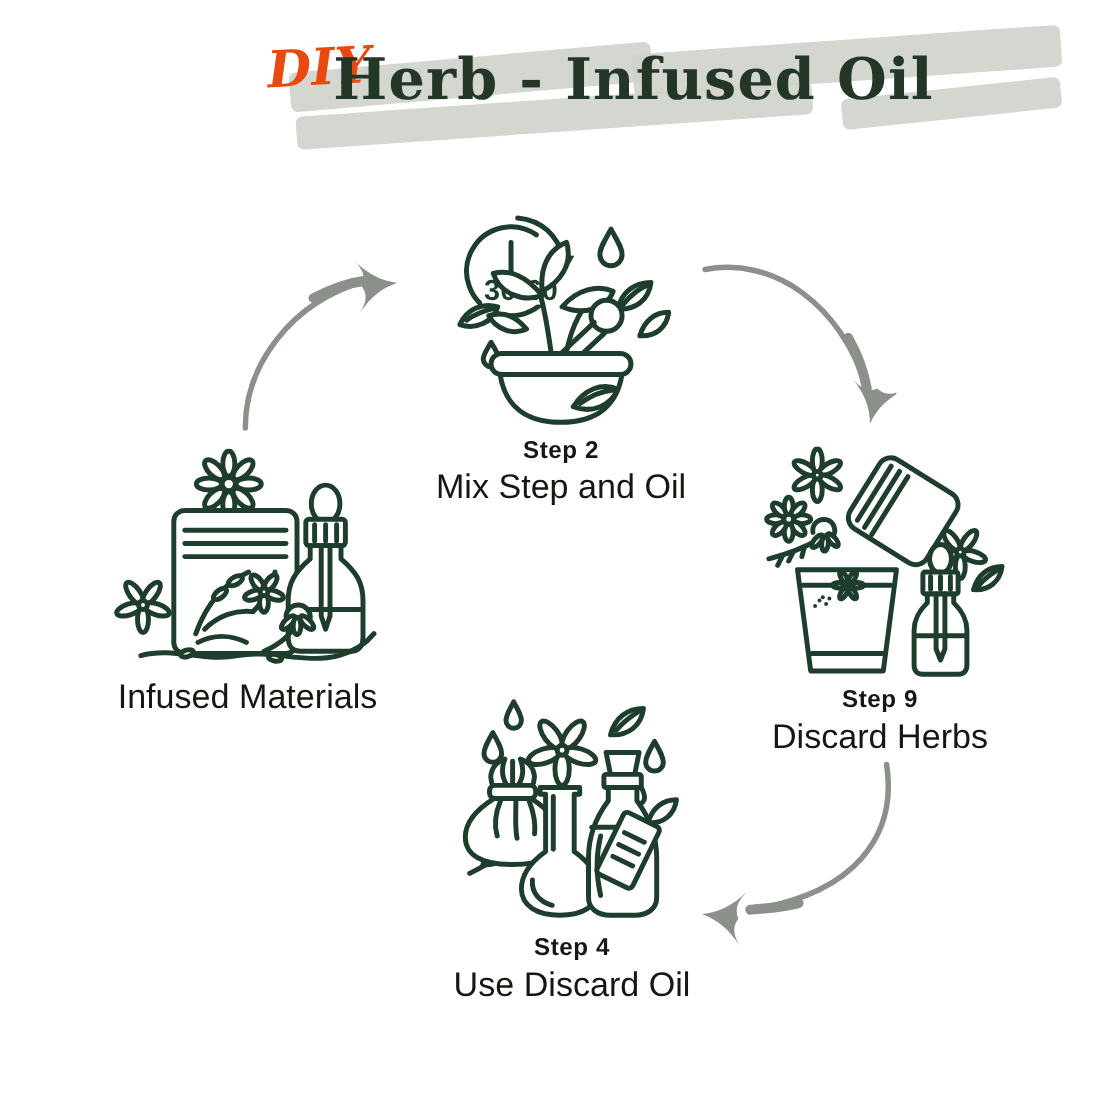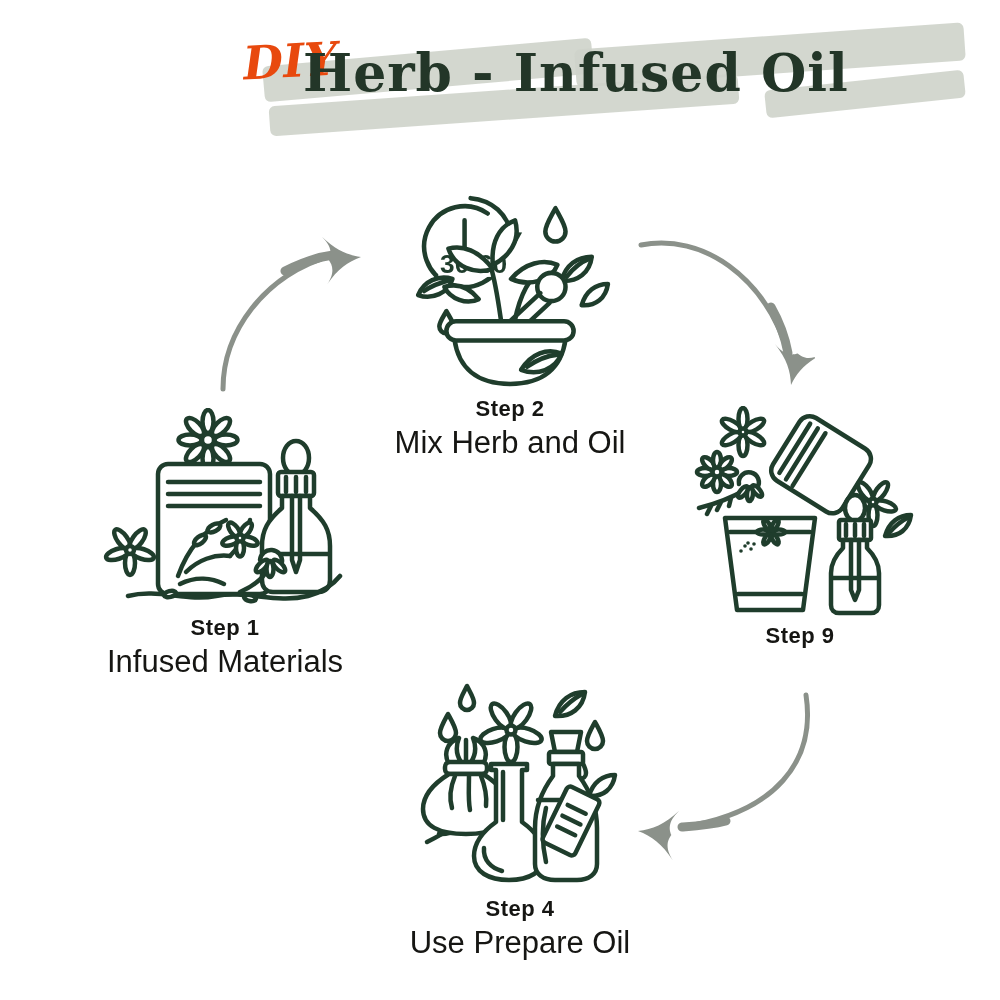--- a/index.html
+++ b/index.html
@@ -30,21 +30,21 @@
     font-size:52px;color:var(--titlegreen);letter-spacing:1px;white-space:nowrap;}
 
   
   .step{text-align:center;}
   .step .icon{display:block;margin:0 auto;}
   .step-label{font-weight:bold;font-size:22px;color:var(--ink);letter-spacing:.5px;margin-top:2px;}
   .step-name{font-size:31px;color:var(--ink);margin-top:3px;white-space:nowrap;}
   .g-step2{left:385px;top:182px;width:250px;}
   .g-step1{left:75px;top:408px;width:300px;}
   .g-step3{left:675px;top:406px;width:250px;}
-  .g-step4{left:390px;top:676px;width:260px;}
+  .g-step4{left:390px;top:628px;width:260px;}
 
   
   svg .s{stroke:var(--green);stroke-width:4.5;fill:none;stroke-linecap:round;stroke-linejoin:round;}
   svg .sf{stroke:var(--green);stroke-width:4.5;fill:#fff;stroke-linecap:round;stroke-linejoin:round;}
   svg .fg{fill:var(--green);stroke:none;}
   svg text.fg{font-family:"Liberation Sans",sans-serif;font-weight:bold;}
 
   
   .arr path.tail{stroke:var(--arrow);fill:none;stroke-linecap:round;}
   .arr path.head{fill:var(--arrow);stroke:none;}
@@ -120,21 +120,21 @@
       </g>
 
       <g>
         <path class="sf" d="M 50,156 C 54,184 72,200 105,200 C 138,200 156,184 160,156 Z"></path>
         <rect class="sf" x="42" y="138" width="126" height="19" rx="9.5"></rect>
         <path class="sf" d="M 116,186 C 126,170 142,164 156,170 C 150,186 132,192 116,186 Z"></path>
         <path class="s" d="M 122,183 C 132,176 142,172 152,171"></path>
       </g>
     </svg>
     <div class="step-label">Step 2</div>
-    <div class="step-name">Mix Herb and Oil</div>
+    <div class="step-name">Mix Step and Oil</div>
   </div>
 
   <div class="abs step g-step1">
     <svg class="icon" width="250" height="205" viewBox="0 0 250 205">
 
       <g>
         <ellipse class="sf" cx="126" cy="32" rx="11.5" ry="5.5"></ellipse>
         <ellipse class="sf" cx="121" cy="45" rx="11.5" ry="5.5" transform="rotate(45 121 45)"></ellipse>
         <ellipse class="sf" cx="108" cy="50.5" rx="11.5" ry="5.5" transform="rotate(90 108 50.5)"></ellipse>
         <ellipse class="sf" cx="95" cy="45" rx="11.5" ry="5.5" transform="rotate(135 95 45)"></ellipse>
@@ -189,21 +189,20 @@
         <ellipse class="sf" cx="170" cy="161" rx="8" ry="3.5" transform="rotate(90 170 161)"></ellipse>
         <ellipse class="sf" cx="179" cy="158" rx="8" ry="3.5" transform="rotate(45 179 158)"></ellipse>
       </g>
 
       <g>
         <path class="s" d="M 28,188 C 58,180 86,194 116,188 C 146,182 176,196 208,188 C 222,184 232,178 240,168"></path>
         <ellipse class="sf" cx="70" cy="186" rx="6" ry="3" transform="rotate(-15 70 186)"></ellipse>
         <ellipse class="sf" cx="150" cy="190" rx="6" ry="3" transform="rotate(10 150 190)"></ellipse>
       </g>
     </svg>
-    <div class="step-label">Step 1</div>
     <div class="step-name">Infused Materials</div>
   </div>
 
   <div class="abs step g-step3">
     <svg class="icon" width="235" height="215" viewBox="0 0 235 215">
 
       <g>
         <ellipse class="sf" cx="60" cy="39" rx="11" ry="4.5" transform="rotate(90 60 39)"></ellipse>
         <ellipse class="sf" cx="48.7" cy="32.5" rx="11" ry="4.5" transform="rotate(150 48.7 32.5)"></ellipse>
         <ellipse class="sf" cx="48.7" cy="19.5" rx="11" ry="4.5" transform="rotate(210 48.7 19.5)"></ellipse>
@@ -271,20 +270,21 @@
         <path class="s" d="M 163,118 V 130 M 172,118 V 130 M 181,118 V 130"></path>
         <path class="sf" d="M 160,134 L 160,142 C 152,150 148,157 148,167 L 148,199 C 148,204 151,207 156,207 L 188,207 C 193,207 196,204 196,199 L 196,167 C 196,157 192,150 184,142 L 184,134 Z"></path>
         <path class="s" d="M 150,172 H 194"></path>
         <path class="s" d="M 168,134 L 168,184 L 172,194 L 176,184 L 176,134"></path>
       </g>
 
       <path class="sf" d="M 202,130 C 206,116 216,109 228,109 C 226,123 216,131 202,130 Z"></path>
       <path class="s" d="M 206,127 C 212,120 220,114 226,111"></path>
     </svg>
     <div class="step-label">Step 9</div>
+    <div class="step-name">Discard Herbs</div>
   </div>
 
   <div class="abs step g-step4">
     <svg class="icon" width="235" height="218" viewBox="0 0 235 218">
 
       <path class="s" d="M 64,10 C 60,18 57,22 57,27 A 7 7 0 0 0 71,27 C 71,22 68,18 64,10 Z"></path>
       <path class="s" d="M 45,38 C 40,47 37,52 37,57 A 8 8 0 0 0 53,57 C 53,52 50,47 45,38 Z"></path>
       <path class="s" d="M 192,46 C 187,55 184,60 184,65 A 8 8 0 0 0 200,65 C 200,60 197,55 192,46 Z"></path>
       <path class="s" d="M 177,82 C 173,89 171,93 171,97 A 6 6 0 0 0 183,97 C 183,93 181,89 177,82 Z"></path>
 
@@ -326,16 +326,16 @@
         <path class="sf" d="M 150,88 L 150,100 C 138,116 132,132 132,152 L 132,188 C 132,198 140,204 152,204 L 174,204 C 186,204 194,198 194,188 L 194,152 C 194,132 188,116 176,100 L 176,88 Z"></path>
         <path class="s" d="M 135,124 H 191"></path>
         <path class="s" d="M 143,132 C 139,148 139,168 143,186"></path>
         <g transform="rotate(26 168 145)">
           <rect class="sf" x="150" y="114" width="36" height="62" rx="4"></rect>
           <path class="s" d="M 158,132 H 178 M 158,144 H 178 M 158,156 H 178"></path>
         </g>
       </g>
     </svg>
     <div class="step-label">Step 4</div>
-    <div class="step-name">Use Prepare Oil</div>
+    <div class="step-name">Use Discard Oil</div>
   </div>
 
 </div>
 
 </body></html>

